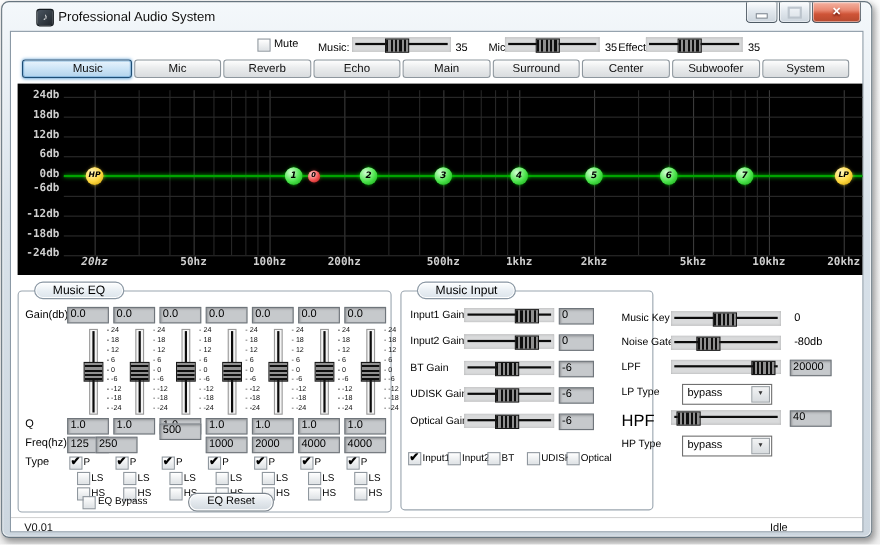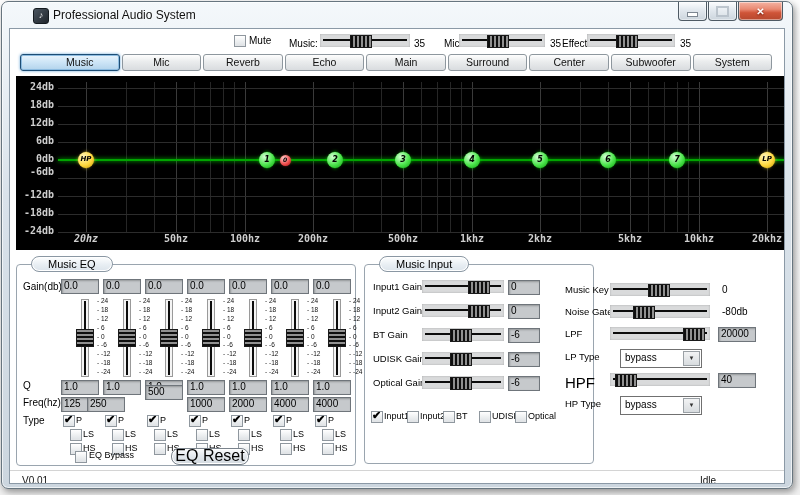--- a/index.html
+++ b/index.html
@@ -20,21 +20,21 @@
   .wbtn.close{width:43px;background:linear-gradient(#f5b3a2,#e98972 40%,#cf5438 60%,#b6482e);}
   .glyph-min{width:9px;height:3px;background:#fff;border:1px solid #7d8792;margin-top:6px;}
   .glyph-max{width:9px;height:7px;border:2px solid #b6bfc8;background:rgba(255,255,255,.25);opacity:.85;}
   .glyph-close{color:#fff;font-size:10px;font-weight:bold;text-shadow:0 1px 2px rgba(90,10,0,.8);}
   .client{position:absolute;left:7px;right:7px;top:26px;bottom:4px;background:#fff;border:1px solid #8b99a6;overflow:hidden;}
 
   .btn{position:absolute;border:1px solid #5a6570;border-radius:3px;cursor:default;
     background:linear-gradient(#f8fafb,#e9edf0 45%,#d4dbe1);font-size:10.5px;text-align:center;line-height:16px;
     box-shadow:inset 0 0 0 1px #fff;color:#000;}
   .pillbtn{position:absolute;border:1px solid #7a838c;border-radius:8px;
-    background:linear-gradient(#fbfcfd,#e4e9ee 45%,#d2d9df);font-size:16px;text-align:center;line-height:14px;
+    background:linear-gradient(#fbfcfd,#e4e9ee 45%,#d2d9df);font-size:10px;text-align:center;line-height:14px;
     box-shadow:inset 0 0 0 1px #fff;color:#000;}
   .lbl{position:absolute;font-size:10px;color:#000;white-space:nowrap;}
   .cblbl{position:absolute;font-size:9px;color:#000;white-space:nowrap;line-height:11px;}
 
   .tabbar{position:absolute;display:flex;gap:2px;}
   .tab{flex:1;border:1px solid #8e979e;border-radius:3px;background:linear-gradient(#fefefe,#eaeced 45%,#d9dcdf);
     font-size:10.5px;text-align:center;line-height:15px;color:#111;}
   .tab.selected{border:1px solid #1d4d75;background:linear-gradient(#eaf4fc,#cfe6f7 45%,#b2d3ec);
     box-shadow:inset 0 0 0 1px #8cbbe0,0 0 3px #6aa6d6;padding-left:20px;}
 

